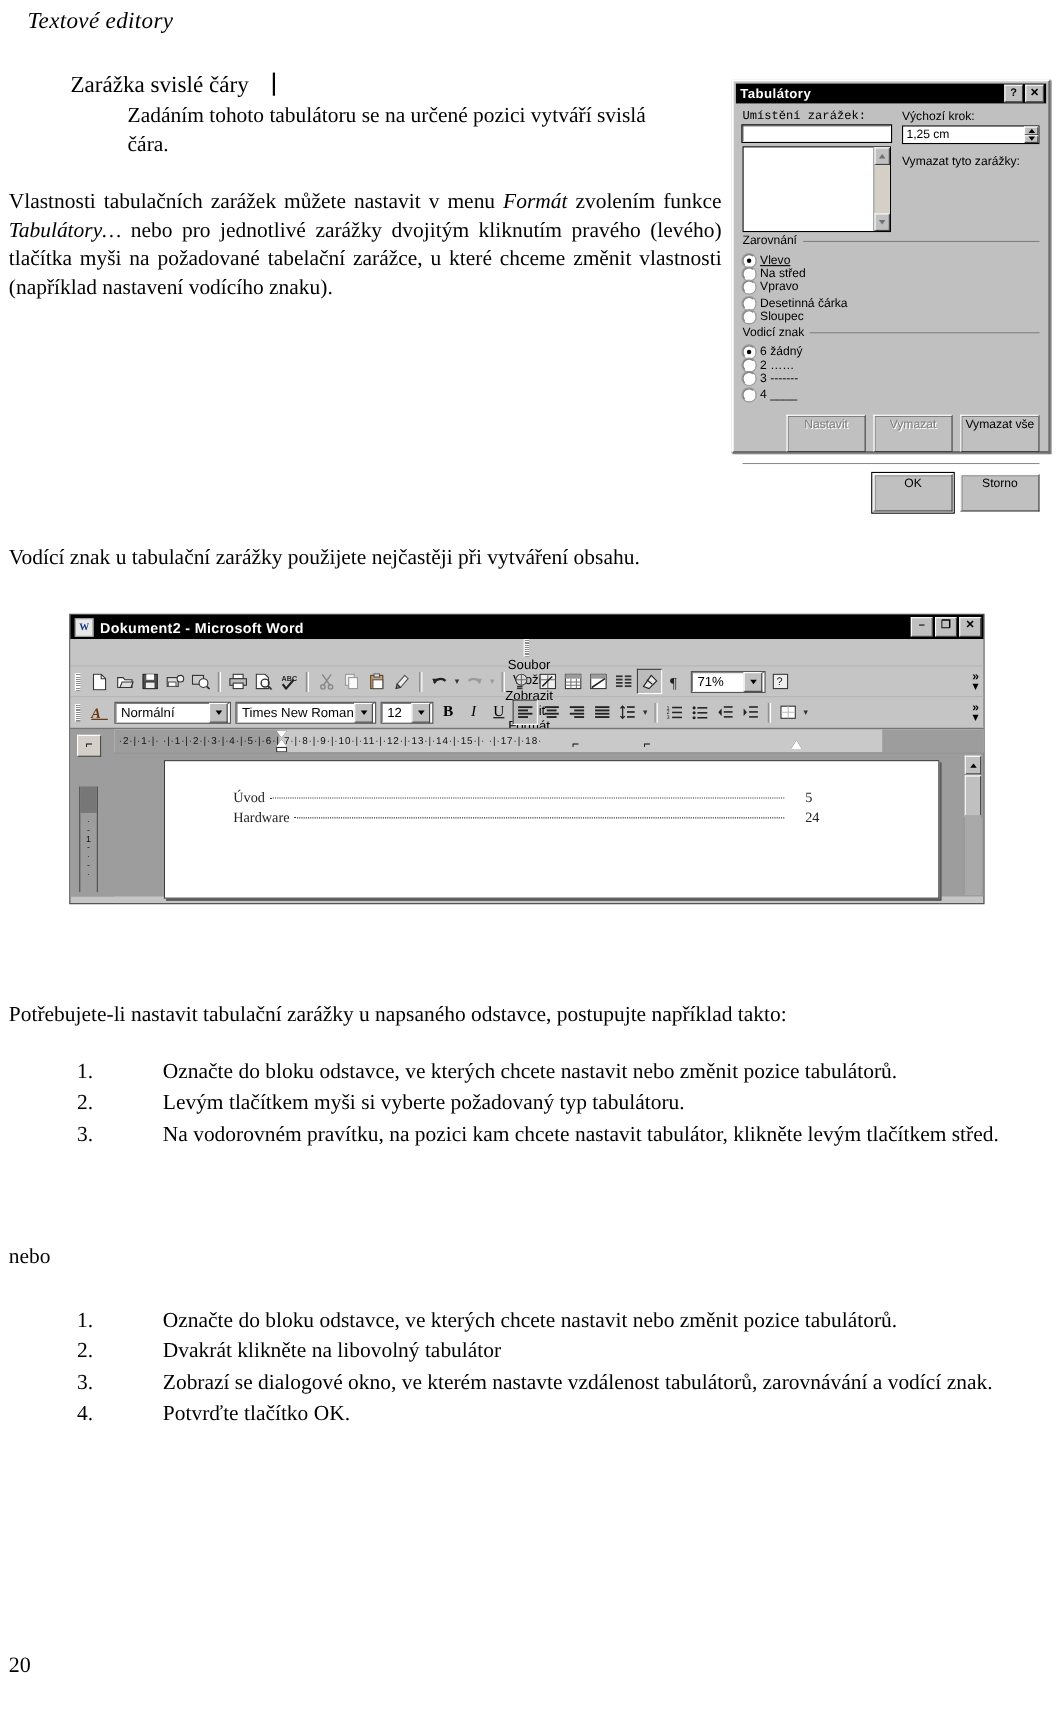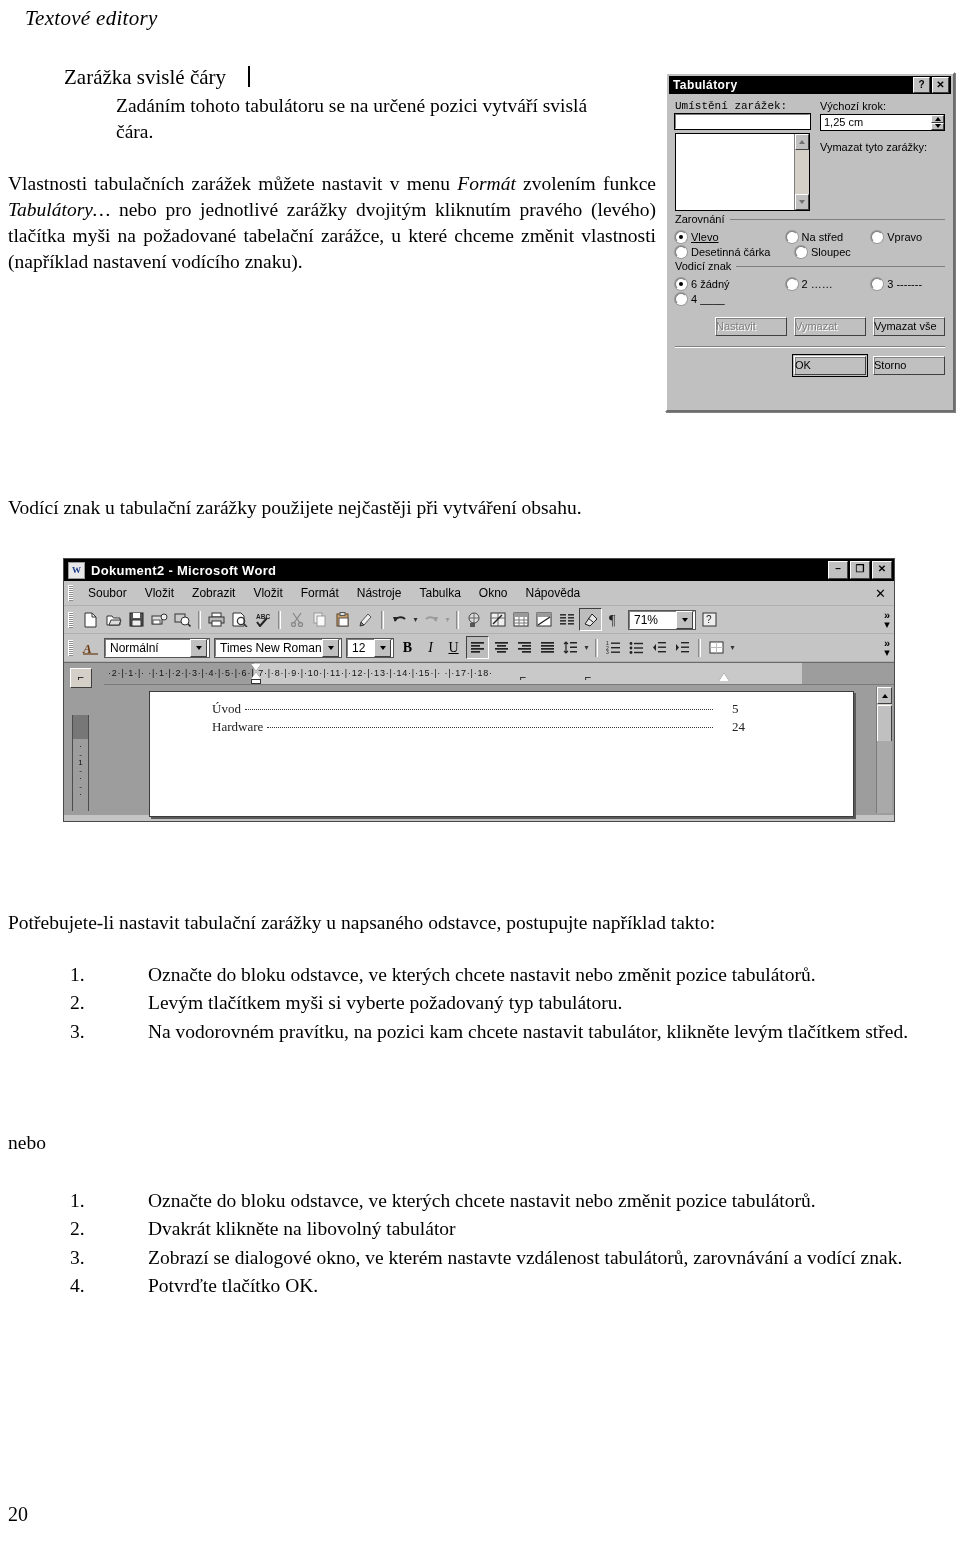--- a/index.html
+++ b/index.html
@@ -259,20 +259,21 @@
     position: absolute;
     top: -7px;
     left: 0px;
     background: #c0c0c0;
     padding-right: 5px;
     font-size: 11px;
   }
   .radio-row {
     display: flex;
     margin-top: 3px;
+    flex-direction: column;
   }
   .radio-item {
     display: flex;
     align-items: center;
     font-size: 11px;
     white-space: nowrap;
   }
   .radio-item .rlabel { margin-left: 4px; }
   .radio {
     width: 10px; height: 10px;
@@ -299,29 +300,30 @@
   .c3 { width: 80px; }
 
   .btn-row {
     display: flex;
     justify-content: flex-end;
     gap: 7px;
     margin-top: 12px;
   }
   .wbtn {
     min-width: 72px;
-    height: 19px;
+    height: 34px;
     background: #c0c0c0;
     border-top: 1px solid #ffffff;
     border-left: 1px solid #ffffff;
     border-right: 1px solid #404040;
     border-bottom: 1px solid #404040;
     box-shadow: 1px 1px 0 #808080 inset;
     font-size: 11px;
     line-height: 17px;
+    text-align: center;
     color: #000;
     font-family: "Liberation Sans", sans-serif;
     box-sizing: border-box;
   }
   .wbtn.disabled { color: #808080; text-shadow: 1px 1px 0 #ffffff; }
   .wbtn.default { outline: 1px solid #000; outline-offset: 1px; }
 
   .dlg-sep {
     border-top: 1px solid #808080;
     border-bottom: 1px solid #ffffff;
@@ -380,20 +382,21 @@
     font-family: "Liberation Sans", sans-serif;
   }
 
   .w-menubar {
     height: 24px;
     display: flex;
     align-items: center;
     background: #c5c5c5;
     border-bottom: 1px solid #b0b0b0;
     padding-left: 4px;
+    flex-direction: column;
   }
   .grip {
     width: 4px; height: 16px;
     margin-right: 6px;
     background:
       repeating-linear-gradient(to bottom,#ffffff 0 1px,#8a8a8a 1px 2px);
     border-left: 1px solid #ffffff;
     flex: none;
   }
   .w-menubar .mi {
@@ -619,21 +622,21 @@
     left: 45px;
     top: 28px;
     right: 40px;
     bottom: -2px;
     background: #ffffff;
     border: 1px solid #3c3c3c;
     box-shadow: 2px 2px 0 #5a5a5a;
     overflow: hidden;
   }
   .toc {
-    margin: 8px 0 0 62px;
+    margin: 24px 0 0 62px;
     font-family: "Liberation Serif", "DejaVu Serif", serif;
     font-size: 13px;
     color: #222;
     width: 560px;
   }
   .toc-row {
     display: flex;
     align-items: baseline;
     line-height: 1.36;
   }

